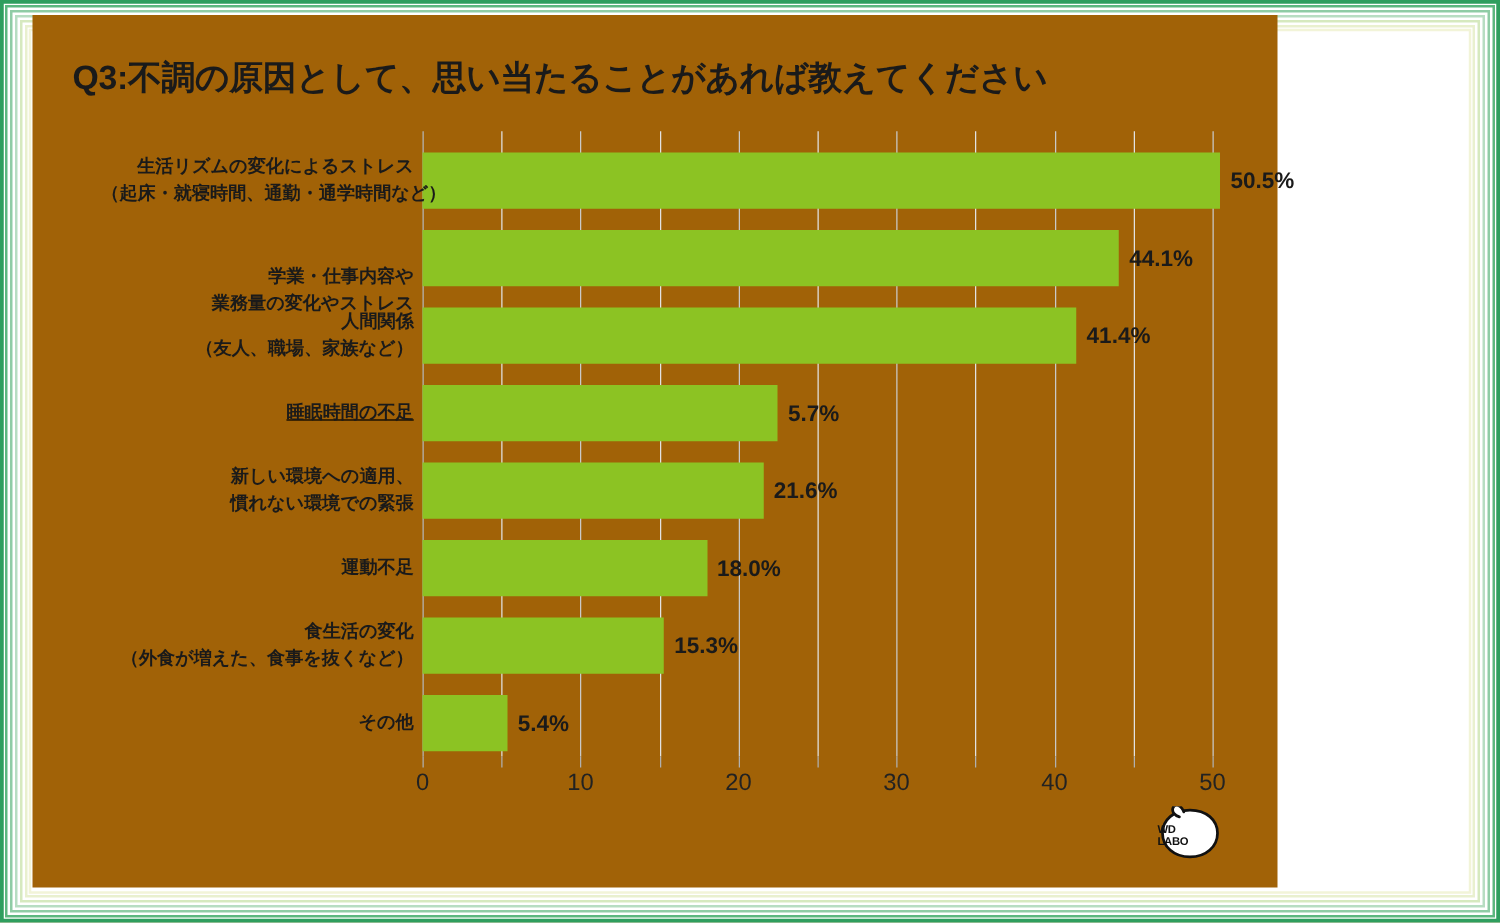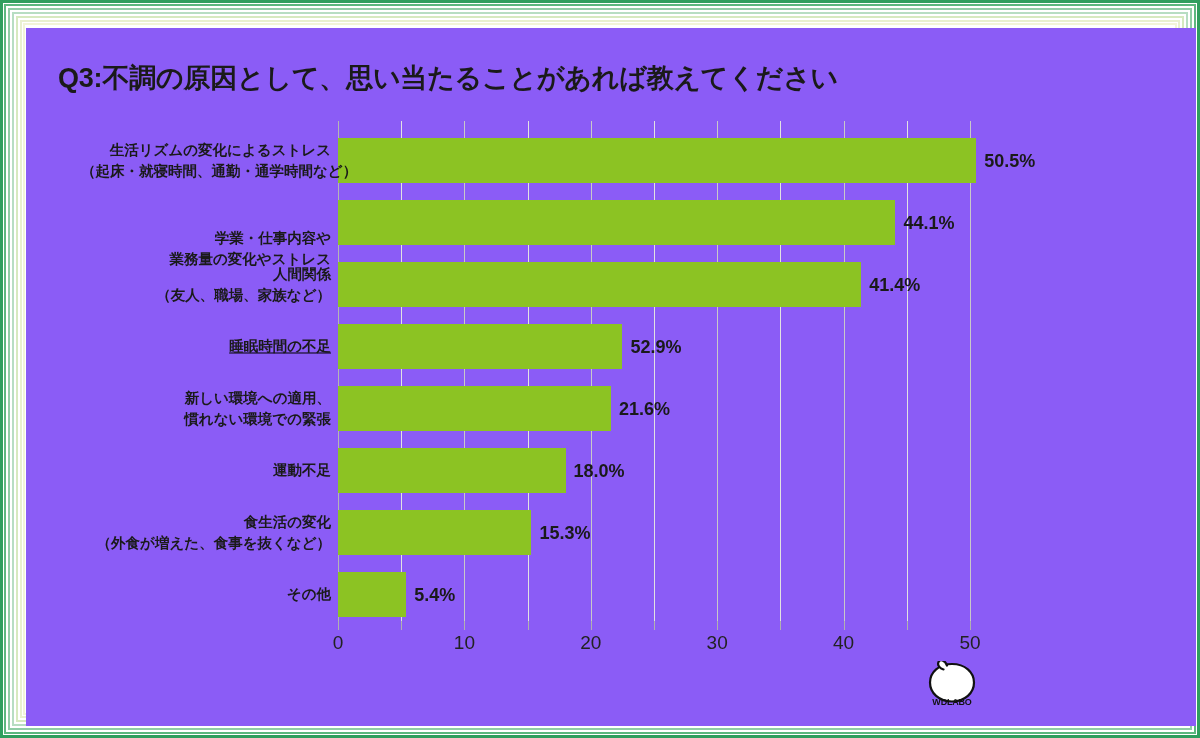--- a/index.html
+++ b/index.html
@@ -17,23 +17,23 @@
   }
   .ring {
     position: absolute;
     border-style: solid;
     pointer-events: none;
   }
 
   
   #page {
     position: absolute;
-    left: 26px; top: 28px;
-    width: 1170px; height: 698px;
-    background: #8b5cf6;
+    left: 26px; top: 12px;
+    width: 996px; height: 698px;
+    background: #a16207;
   }
 
   #chart-title {
     position: absolute;
     left: 32px; top: 32px;
     font-size: 27px;
     font-weight: bold;
     letter-spacing: -0.2px;
     color: #1a1a1a;
     white-space: nowrap;
@@ -110,22 +110,22 @@
   }
   #logo-bubble {
     position: absolute;
     left: 0; top: 8px;
     width: 52px; height: 46px;
   }
   #logo-bubble-text {
     position: absolute;
     left: 0; top: 8px;
     width: 52px; height: 46px;
-    display: flex; 
-    align-items: flex-end; justify-content: center;
+    display: flex; flex-direction: column;
+    align-items: flex-start; justify-content: center;
     font-size: 9px; font-weight: bold;
     line-height: 1.12;
     color: #111;
     letter-spacing: -0.2px;
   }
   #logo-text {
     position: absolute;
     left: 60px; top: 6px;
     font-size: 18.5px;
     font-weight: bold;
@@ -167,21 +167,21 @@
         <div class="gridline" style="left: 632px;"></div>
       </div>
     <div id="bars">
         <div class="bar" style="left: 0px; top: 17px; width: 638.32px; background: rgb(140, 195, 35);"></div>
         <div class="barvalue" style="left: 646.32px; top: 39.5px;">50.5%</div>
         <div class="bar" style="left: 0px; top: 79px; width: 557.424px; background: rgb(140, 195, 35);"></div>
         <div class="barvalue" style="left: 565.424px; top: 101.5px;">44.1%</div>
         <div class="bar" style="left: 0px; top: 141px; width: 523.296px; background: rgb(140, 195, 35);"></div>
         <div class="barvalue" style="left: 531.296px; top: 163.5px;">41.4%</div>
         <div class="bar" style="left: 0px; top: 203px; width: 284.4px; background: rgb(140, 195, 35);"></div>
-        <div class="barvalue" style="left: 292.4px; top: 225.5px;">52.9%</div>
+        <div class="barvalue" style="left: 292.4px; top: 225.5px;">5.7%</div>
         <div class="bar" style="left: 0px; top: 265px; width: 273.024px; background: rgb(140, 195, 35);"></div>
         <div class="barvalue" style="left: 281.024px; top: 287.5px;">21.6%</div>
         <div class="bar" style="left: 0px; top: 327px; width: 227.52px; background: rgb(140, 195, 35);"></div>
         <div class="barvalue" style="left: 235.52px; top: 349.5px;">18.0%</div>
         <div class="bar" style="left: 0px; top: 389px; width: 193.392px; background: rgb(140, 195, 35);"></div>
         <div class="barvalue" style="left: 201.392px; top: 411.5px;">15.3%</div>
         <div class="bar" style="left: 0px; top: 451px; width: 68.256px; background: rgb(140, 195, 35);"></div>
         <div class="barvalue" style="left: 76.256px; top: 473.5px;">5.4%</div>
       </div>
     <div id="ticks">

